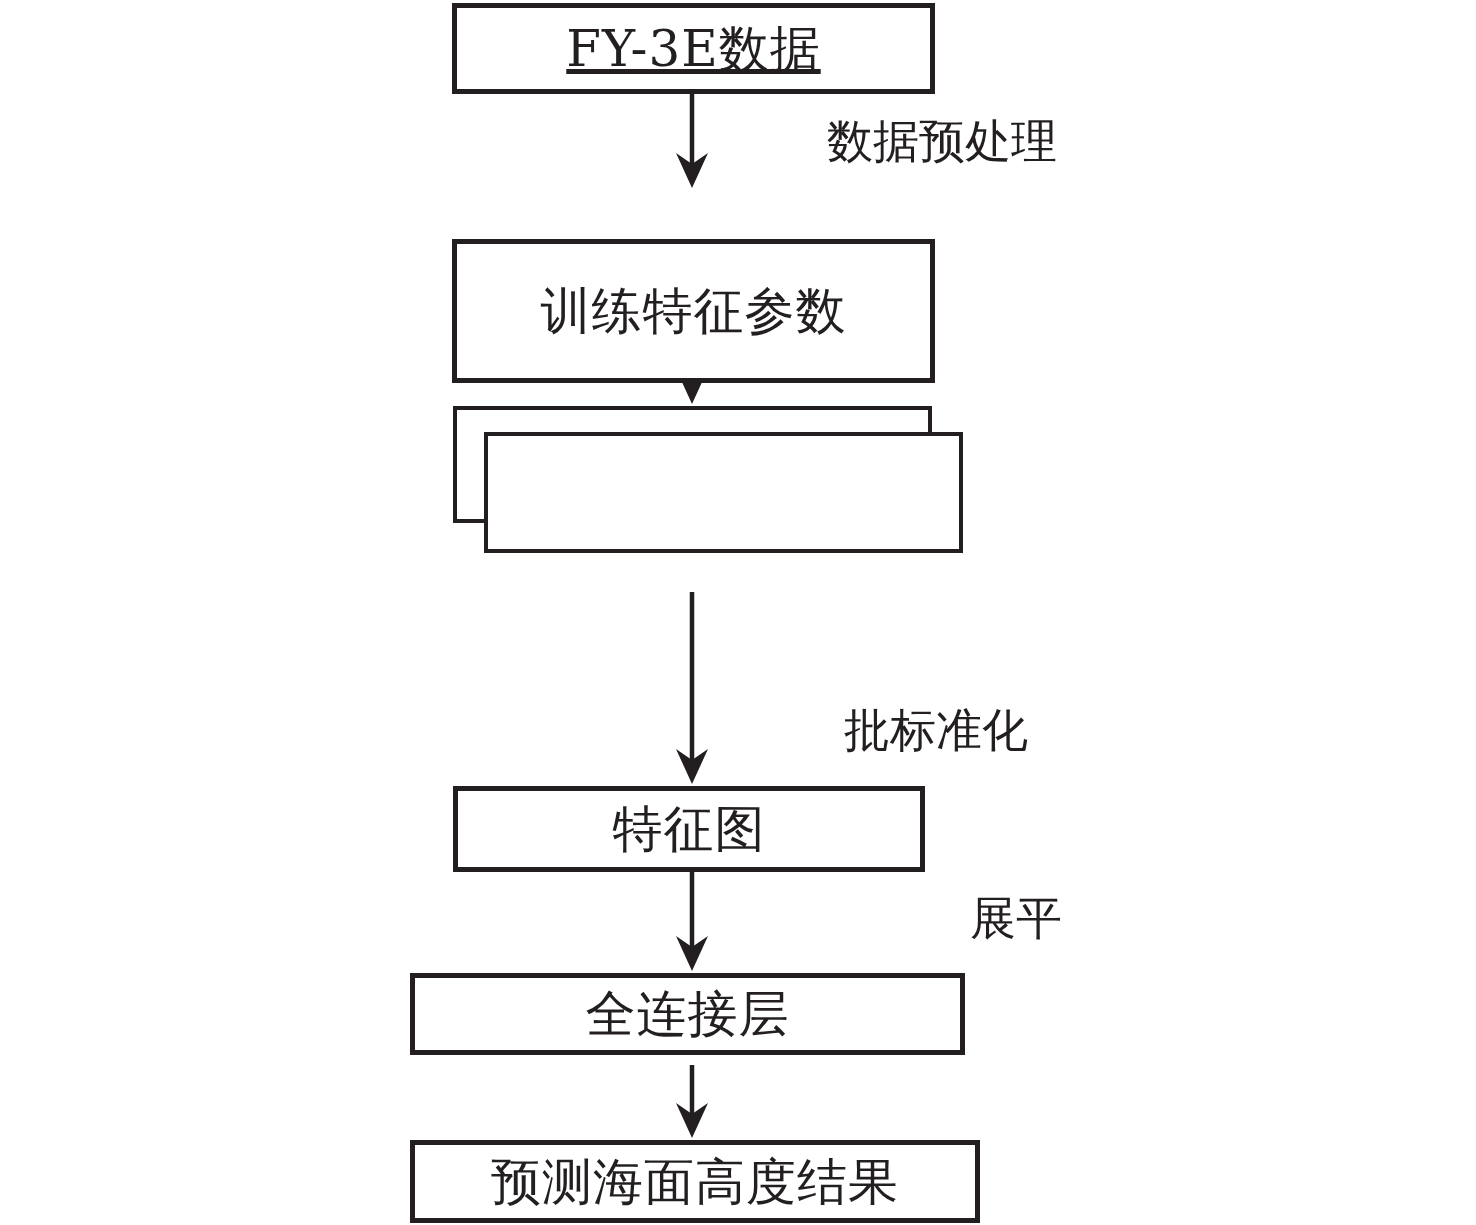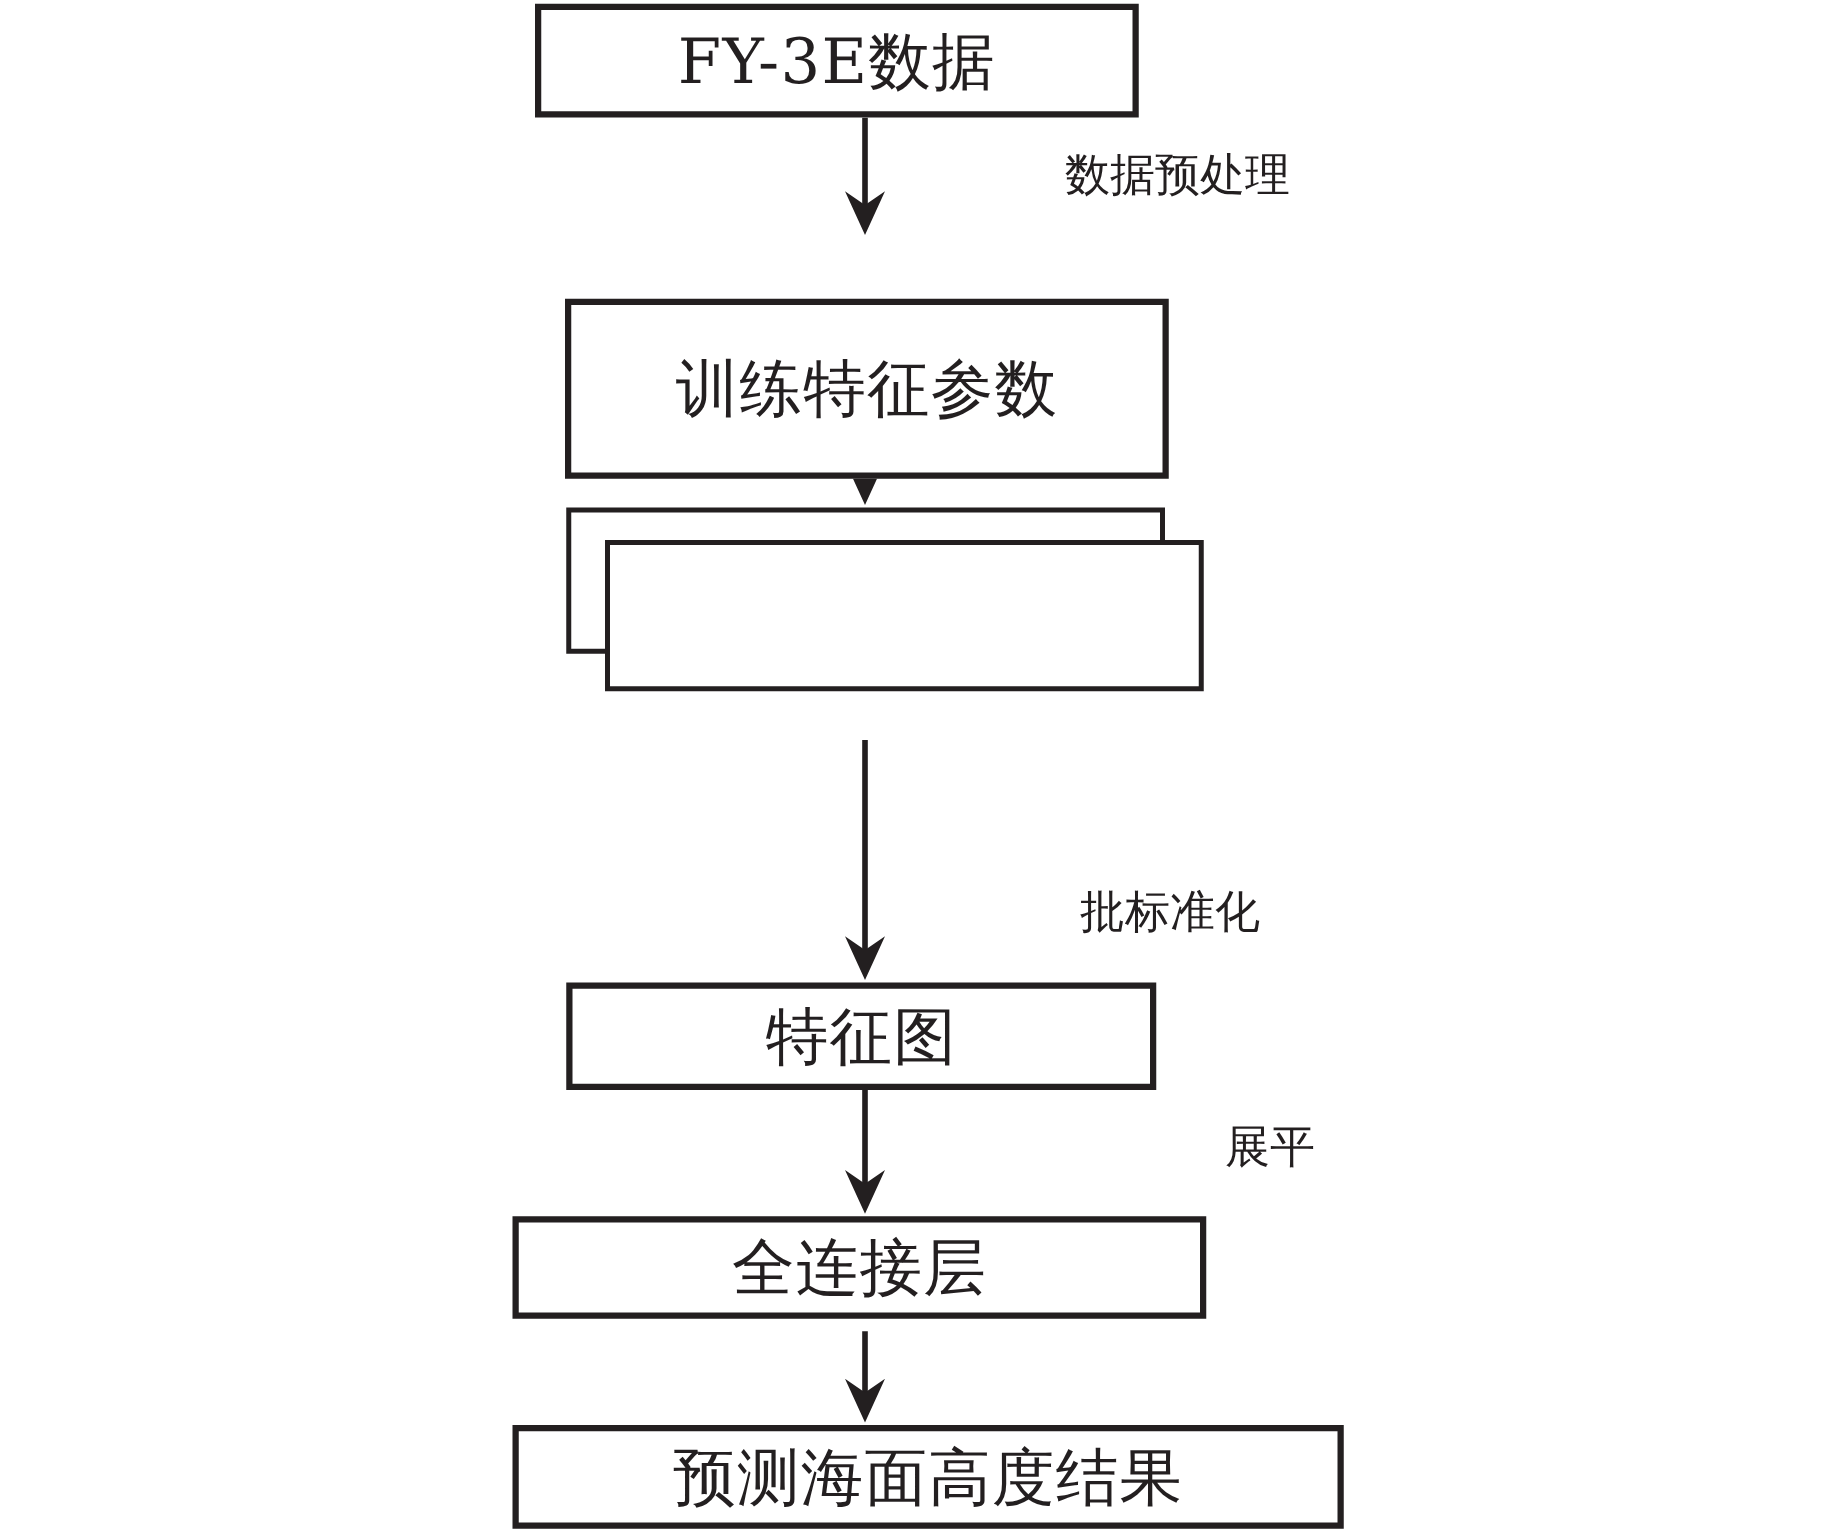--- a/index.html
+++ b/index.html
@@ -27,21 +27,21 @@
   }
   .layer {
     position: absolute;
     box-sizing: border-box;
     border: 4px solid #231f20;
     background: #ffffff;
   }
   .edge-label {
     position: absolute;
     transform: translate(-50%, -50%);
-    font-size: 36px;
+    font-size: 46px;
     line-height: 1.1;
     white-space: nowrap;
   }
   svg.arrows {
     position: absolute;
     left: 0;
     top: 0;
     pointer-events: none;
   }
   svg.arrows line { stroke: #231f20; stroke-width: 4.5; }
@@ -68,40 +68,40 @@
     <g>
       <line x1="692" y1="872" x2="692" y2="951"></line>
       <path d="M692,971 L676,936 L692,947 L708,936 Z"></path>
     </g>
     <g>
       <line x1="692" y1="1065" x2="692" y2="1118"></line>
       <path d="M692,1138 L676,1103 L692,1114 L708,1103 Z"></path>
     </g>
   </svg>
 
-  <div class="node" style="left:428px; top:3px; width:483px; height:91px;">
+  <div class="node" style="left:452px; top:3px; width:483px; height:91px;text-decoration:underline;">
     <span>FY-3E数据</span>
   </div>
 
   <div class="node" style="left:452px; top:191px; width:483px; height:144px;margin-top:48px;">
     <span>训练特征参数</span>
   </div>
 
   <div class="layer" style="left:453px; top:406px; width:479px; height:117px;"></div>
   <div class="layer" style="left:484px; top:432px; width:479px; height:121px;"></div>
 
   <div class="node" style="left:453px; top:786px; width:472px; height:86px;">
     <span>特征图</span>
   </div>
 
   <div class="node" style="left:410px; top:973px; width:555px; height:82px;">
     <span>全连接层</span>
   </div>
 
-  <div class="node" style="left:410px; top:1140px; width:665px; height:83px;">
+  <div class="node" style="left:410px; top:1140px; width:570px; height:83px;">
     <span>预测海面高度结果</span>
   </div>
 
   <div class="edge-label" style="left:942px; top:141px;">数据预处理</div>
   <div class="edge-label" style="left:936px; top:730px;">批标准化</div>
   <div class="edge-label" style="left:992px; top:918px;margin-left:24px;">展平</div>
 
 </div>
 
 </body></html>

